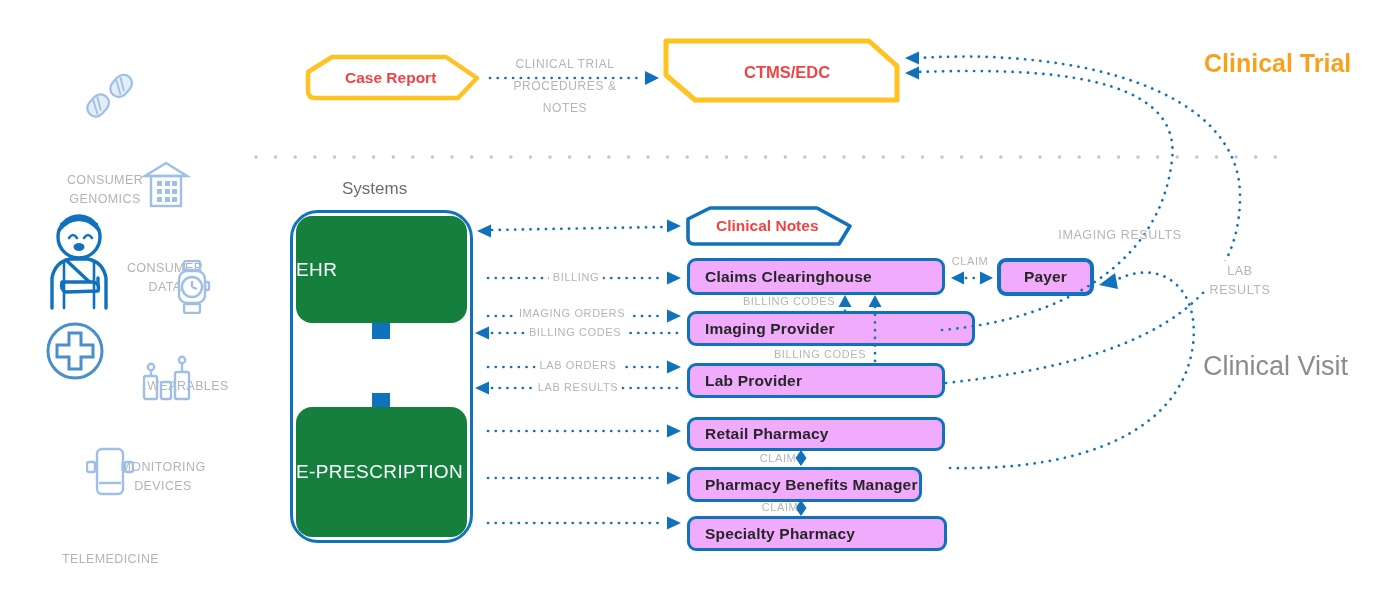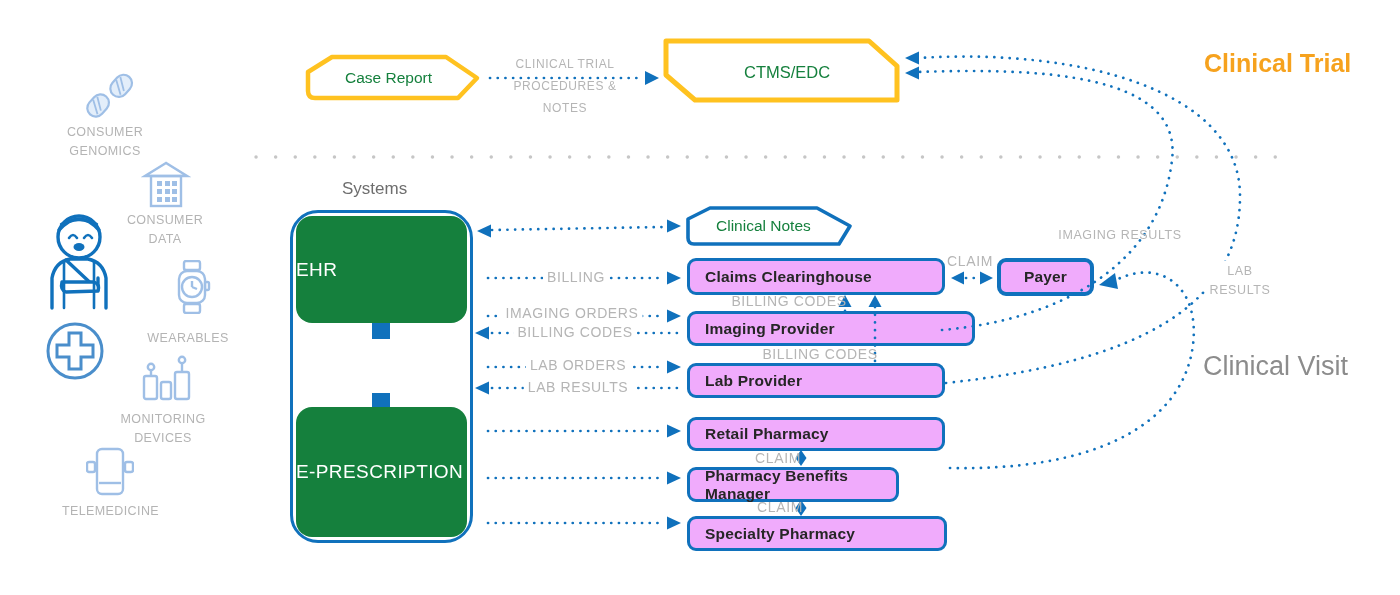--- a/index.html
+++ b/index.html
@@ -12,32 +12,32 @@
         font-weight:bold;color:#262626;font-size:15.5px;padding-left:15px;letter-spacing:.2px;}
   .node.center{justify-content:center;padding-left:0;}
   
   .sys-wrap{position:absolute;left:290px;top:210px;width:183px;height:333px;
             border:3px solid #1071BC;border-radius:28px;background:#fff;z-index:3;box-sizing:border-box;}
   .sys-box{position:absolute;background:#15803d;border-radius:16px;color:#fff;
            display:flex;align-items:center;justify-content:flex-start;font-size:19px;
            letter-spacing:.4px;z-index:4;}
   .sys-conn{position:absolute;background:#1071BC;z-index:4;}
   
-  .lbl{position:absolute;transform:translate(-50%,-50%);color:#b5b5b5;font-size:14px;
+  .lbl{position:absolute;transform:translate(-50%,-50%);color:#b5b5b5;font-size:11px;
        letter-spacing:.6px;text-align:center;white-space:pre-line;background:#fff;
        padding:1px 4px;line-height:1.55;z-index:6;}
   .lbl.noBg{background:transparent;}
   .icon-lbl{position:absolute;color:#b4b4b4;font-size:12.5px;letter-spacing:.4px;
-            text-align:center;white-space:pre-line;line-height:1.5;z-index:4;}
+            text-align:center;white-space:pre-line;line-height:1.5;z-index:4;margin-top:48px;}
   .big-gray{position:absolute;color:#8c8c8c;font-size:27px;z-index:6;}
   .big-orange{position:absolute;color:#F6A21E;font-size:25px;font-weight:bold;z-index:6;}
   .sys-title{position:absolute;color:#6e6e6e;font-size:17px;z-index:4;}
   svg{display:block;}
   #wires{position:absolute;left:0;top:0;z-index:5;pointer-events:none;}
-  .shape-text{position:absolute;font-weight:normal;color:#15803d;font-size:15.5px;z-index:5;}
+  .shape-text{position:absolute;font-weight:bold;color:#ef4444;font-size:15.5px;z-index:5;}
 </style>
 </head>
 <body>
 
 <div id="stage">
 
   <svg class="abs" style="left:82px;top:68px;z-index:4" width="56" height="56" viewBox="0 0 56 56">
     <g transform="rotate(42 28 28)" stroke="#9FBFE6" stroke-width="2.2" fill="#E3EEFA">
       <rect x="21" y="1" width="17" height="24" rx="8.5"></rect>
       <rect x="17" y="31" width="17" height="24" rx="8.5"></rect>
@@ -161,21 +161,21 @@
   </div>
   <div class="node" style="left:687px;top:311px;width:288px;height:35px;">
     <span>Imaging Provider</span>
   </div>
   <div class="node" style="left:687px;top:363px;width:258px;height:35px;">
     <span>Lab Provider</span>
   </div>
   <div class="node" style="left:687px;top:417px;width:258px;height:34px;">
     <span>Retail Pharmacy</span>
   </div>
-  <div class="node" style="left:687px;top:467px;width:212px;height:35px;">
+  <div class="node" style="left:687px;top:467px;width:235px;height:35px;">
     <span>Pharmacy Benefits Manager</span>
   </div>
   <div class="node" style="left:687px;top:516px;width:260px;height:35px;">
     <span>Specialty Pharmacy</span>
   </div>
   <div class="node center" style="left:997px;top:258px;width:97px;height:38px;border-width:4px;">
     <span>Payer</span>
   </div>
 
   <div class="lbl" style="left:576px;top:278px;">BILLING</div>

